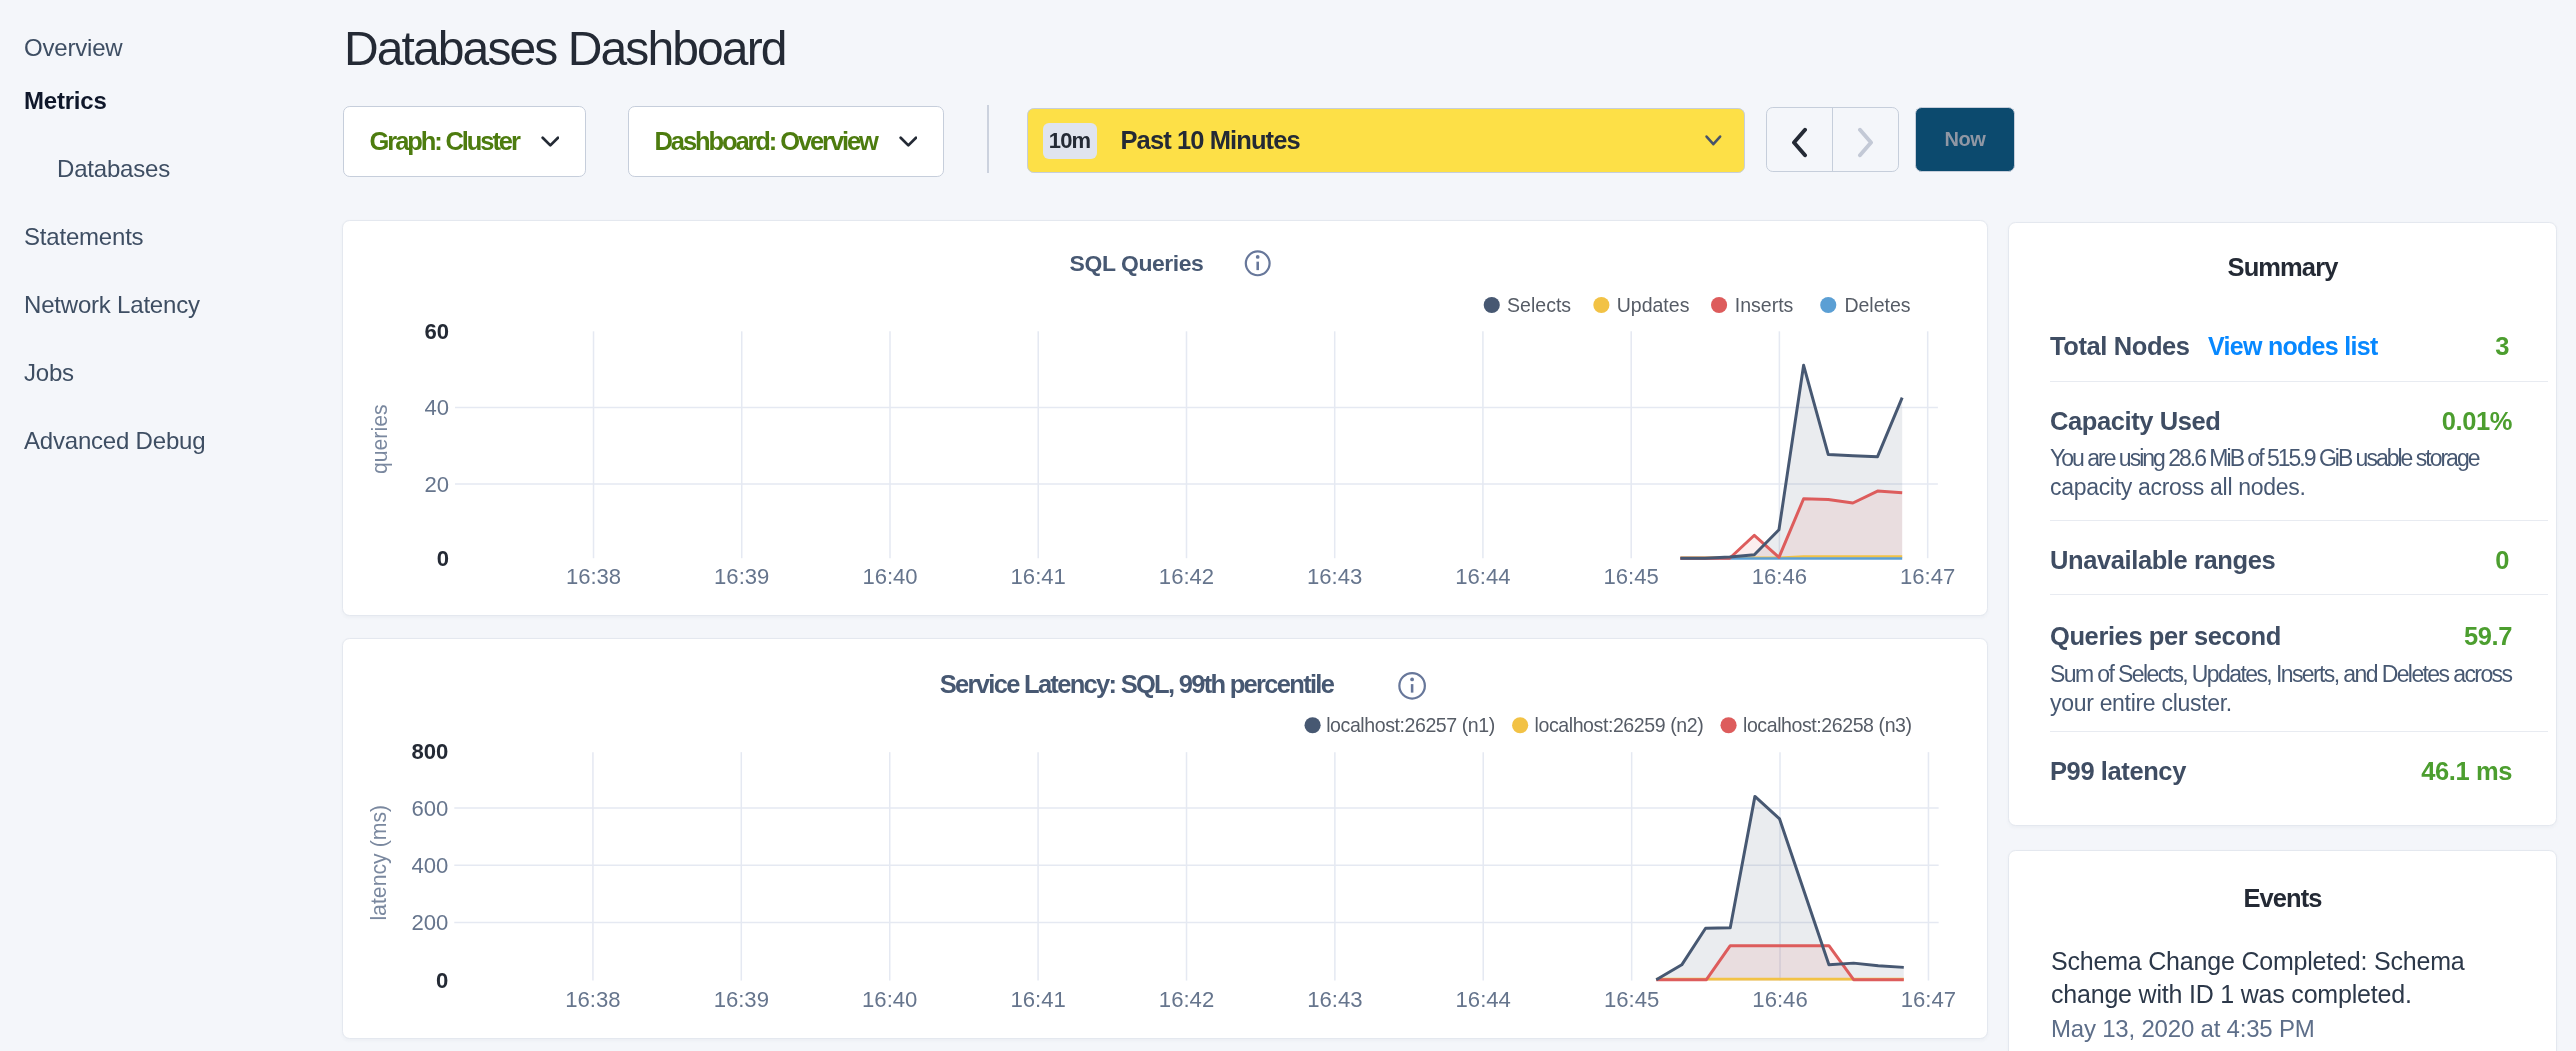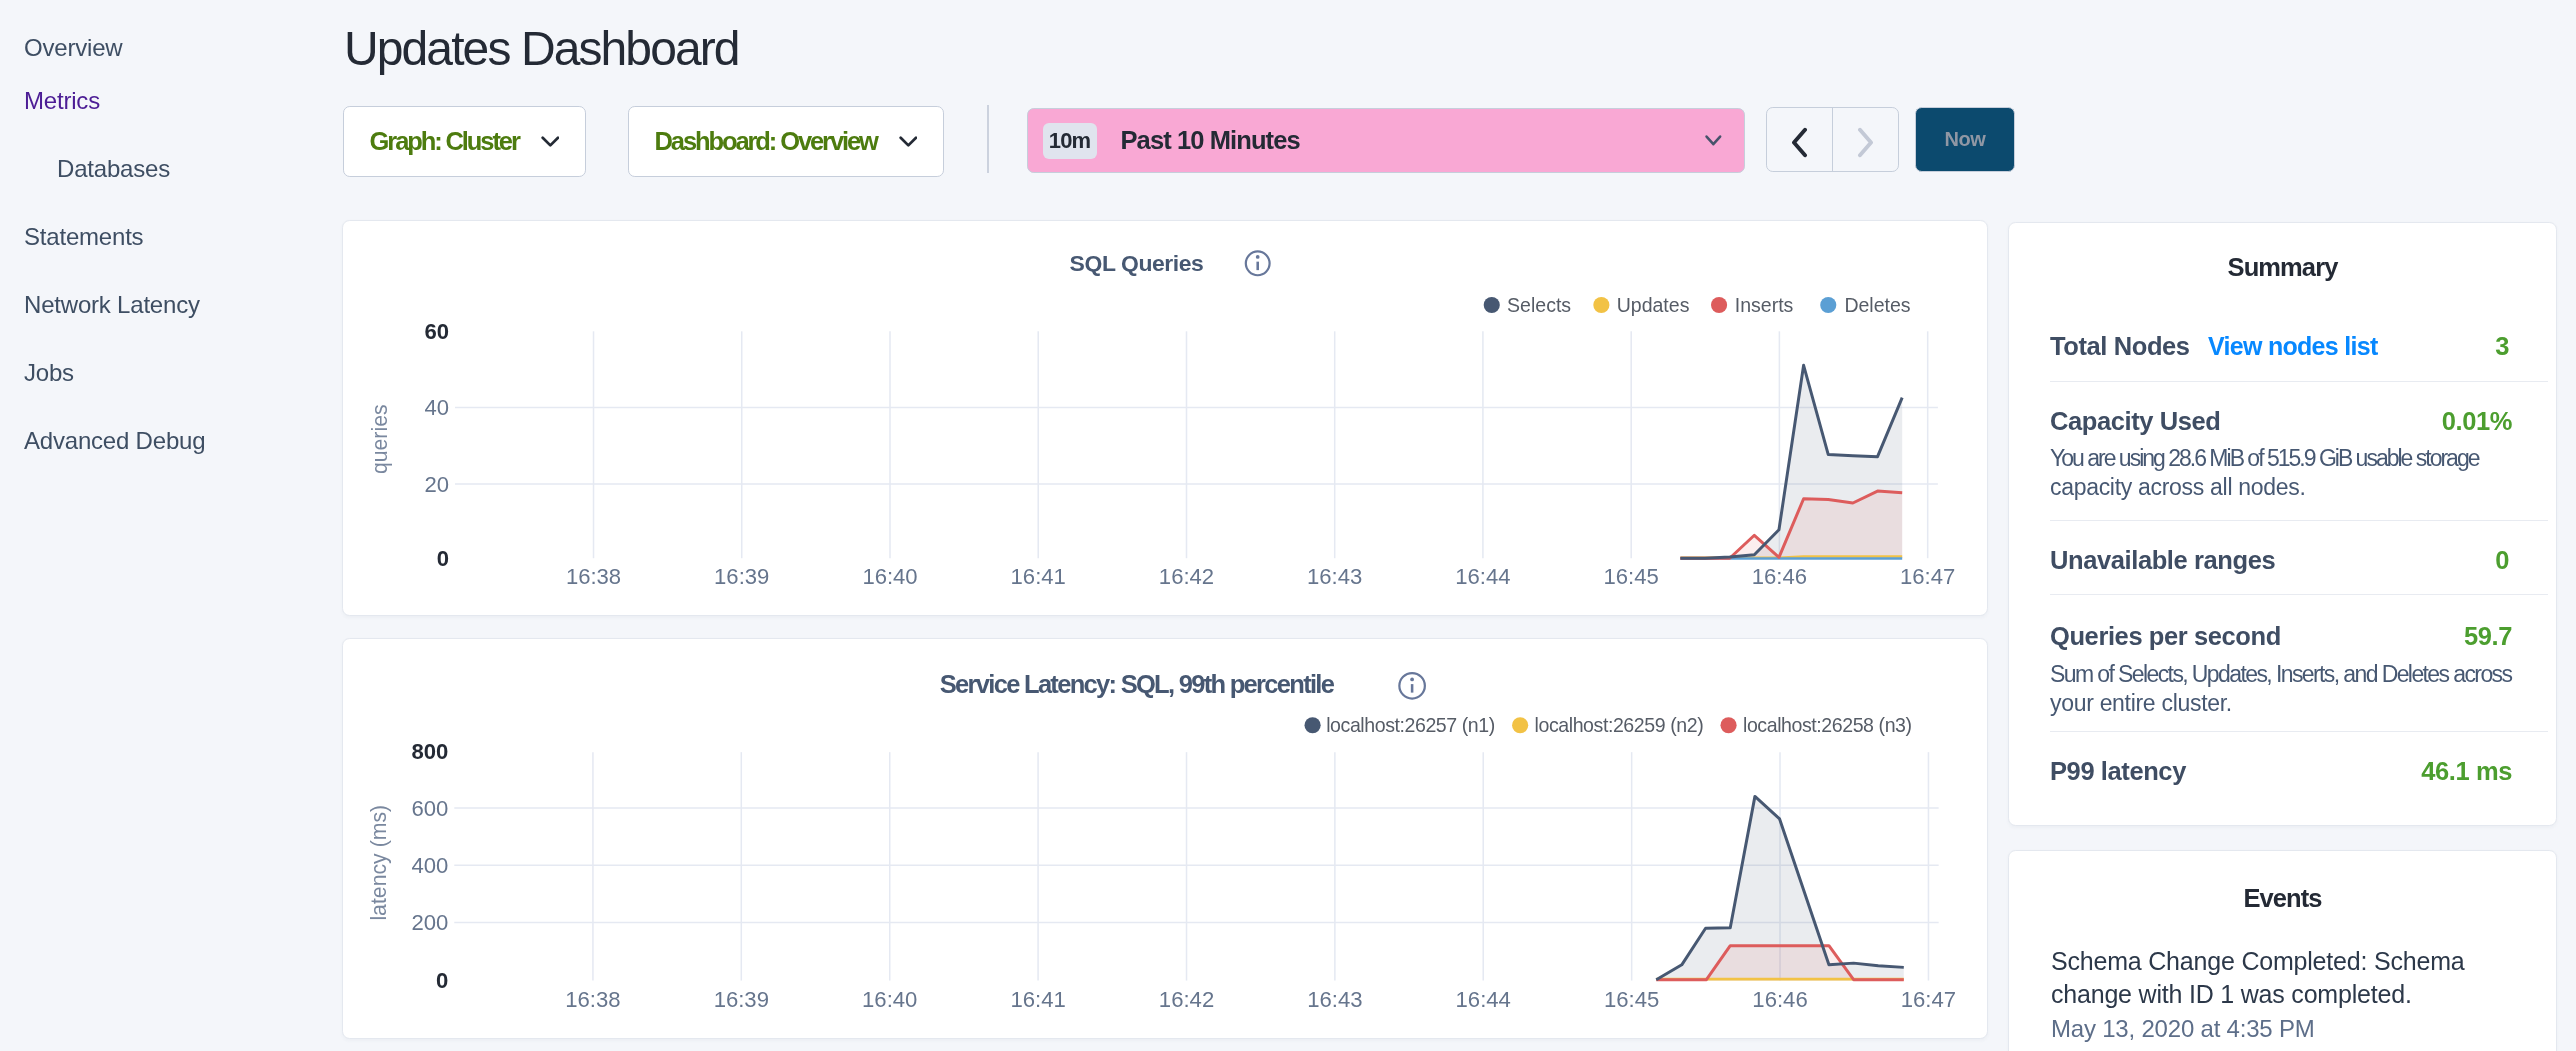--- a/index.html
+++ b/index.html
@@ -1,30 +1,30 @@
 <!DOCTYPE html>
 <html style="font-size:13.6px"><head>
 <meta charset="utf-8">
 <style>
 * { margin:0; padding:0; box-sizing:border-box; }
 html,body { width:2576px; height:1051px; overflow:hidden; background:#f4f6fa;
   font-family:"Liberation Sans", sans-serif; }
 .abs { position:absolute; }
 
 .nav { position:absolute; left:24px; font-size:24px; color:#3e4e63; letter-spacing:-0.2px; }
-.nav.active { color:#4c1d95; font-weight:normal; }
+.nav.active { color:#0f172a; font-weight:bold; }
 
 #title { position:absolute; left:344px; top:21px; font-size:48px; color:#242a35; letter-spacing:-1.9px; }
 
 .ddbtn { position:absolute; top:106px; height:71px; background:#fff; border:1.7px solid #c6cedb;
   border-radius:6.8px; display:flex; align-items:center; justify-content:center;
   font-size:25.5px; font-weight:bold; color:#4d7c0f; letter-spacing:-2.1px; }
 .ddbtn svg { margin-left:22px; }
 #vdivider { position:absolute; left:987px; top:105px; width:1.7px; height:68px; background:#ccd2de; }
-#timebox { position:absolute; left:1027px; top:108px; width:718px; height:65px; background:#f9a8d4;
+#timebox { position:absolute; left:1027px; top:108px; width:718px; height:65px; background:#fde047;
   border:1.7px solid #c6cedb; border-radius:6.8px; display:flex; align-items:center; }
 #badge10m { margin-left:14.5px; width:54px; height:36px; background:#e0e4ee; border-radius:6px;
   display:flex; align-items:center; justify-content:center; font-size:22px; font-weight:bold; color:#242a35; letter-spacing:-0.9px;}
 #pastlbl { margin-left:24px; font-size:25.5px; font-weight:bold; color:#242a35; letter-spacing:-0.9px; }
 #timechev { position:absolute; right:21px; top:25px; }
 #arrows { position:absolute; left:1766px; top:107px; width:133px; height:65px; background:#f4f6fa;
   border:1.7px solid #c6cedb; border-radius:6.8px; display:flex; }
 #arrows .half { width:50%; height:100%; display:flex; align-items:center; justify-content:center; } #arrows .half svg { margin-top:6px; }
 #arrows .half:first-child { border-right:1.7px solid #c6cedb; }
 #nowbtn { position:absolute; left:1915px; top:107px; width:100px; height:65px; background:#0c4a6e;
@@ -54,21 +54,21 @@
 <body>
 
 <div class="nav" style="top:34px;">Overview</div>
 <div class="nav active" style="top:87px;">Metrics</div>
 <div class="nav" style="top:155px;margin-left:33px;">Databases</div>
 <div class="nav" style="top:223px;">Statements</div>
 <div class="nav" style="top:291px;">Network Latency</div>
 <div class="nav" style="top:359px;">Jobs</div>
 <div class="nav" style="top:427px;">Advanced Debug</div>
 
-<div id="title">Updates Dashboard</div>
+<div id="title">Databases Dashboard</div>
 
 <div class="ddbtn" style="left:343px; width:243px;">Graph: Cluster
   <svg width="18.7" height="12" viewBox="0 0 22 14">
       <polyline points="2,2 11,11 20,2" fill="none" stroke="#242a35" stroke-width="3.2" stroke-linecap="round" stroke-linejoin="round"></polyline>
     </svg>
 </div>
 <div class="ddbtn" style="left:628px; width:316px;">Dashboard: Overview
   <svg width="18.7" height="12" viewBox="0 0 22 14">
       <polyline points="2,2 11,11 20,2" fill="none" stroke="#242a35" stroke-width="3.2" stroke-linecap="round" stroke-linejoin="round"></polyline>
     </svg>

